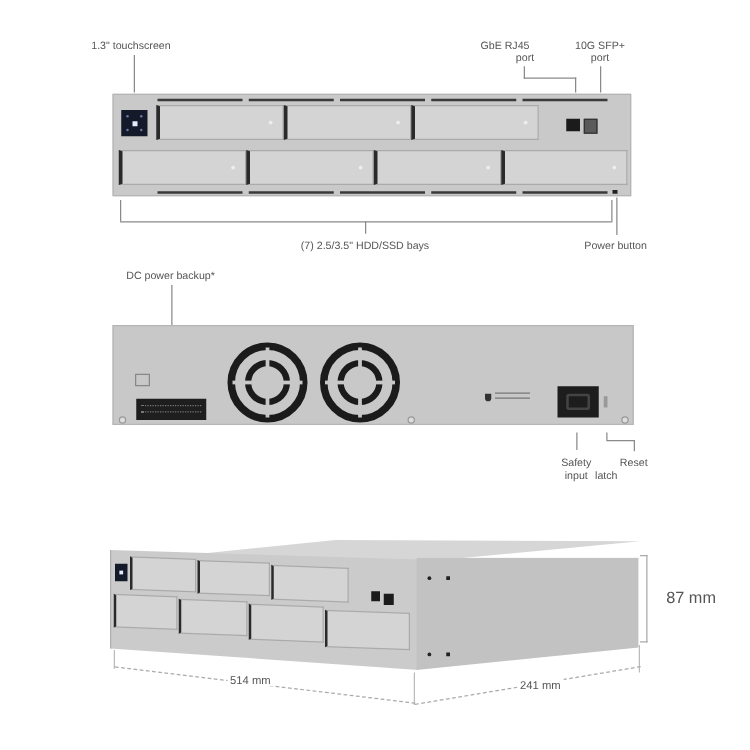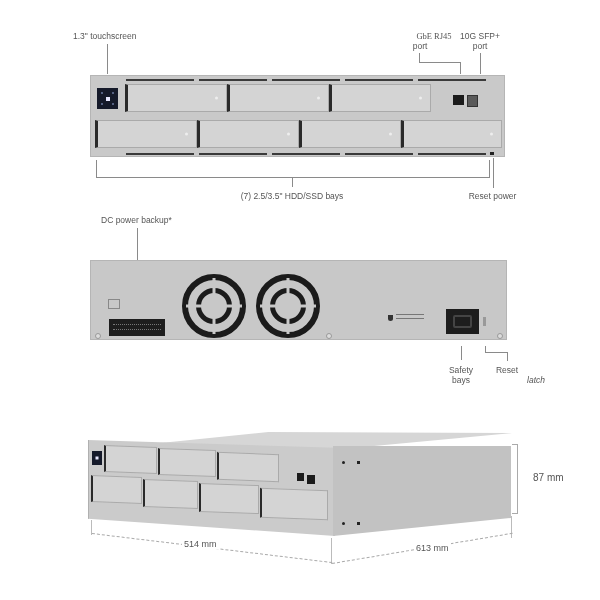--- a/index.html
+++ b/index.html
@@ -23,21 +23,21 @@
   .screw{position:absolute;width:4px;height:4px;border-radius:50%;border:1px solid #999;background:#ddd;}
   .dash{position:absolute;border-top:1px dashed #aaa;transform-origin:0 0;}
 </style>
 </head>
 <body>
 
 <div>
   <span class="lbl" style="left:73px;top:31px;">1.3" touchscreen</span>
   <div class="ln" style="left:107px;top:44px;width:1px;height:30px;"></div>
 
-  <span class="lbl c" style="left:409px;top:31px;width:50px;font-family:Liberation Serif, serif;">GbE RJ45</span>
+  <span class="lbl c" style="left:379px;top:31px;width:50px;">GbE RJ45</span>
   <span class="lbl c" style="left:395px;top:41px;width:50px;">port</span>
   <div class="ln" style="left:419px;top:53px;width:1px;height:10px;"></div>
   <div class="ln" style="left:419px;top:62px;width:42px;height:1px;"></div>
   <div class="ln" style="left:460px;top:62px;width:1px;height:12px;"></div>
 
   <span class="lbl c" style="left:455px;top:31px;width:50px;">10G SFP+</span>
   <span class="lbl c" style="left:455px;top:41px;width:50px;">port</span>
   <div class="ln" style="left:480px;top:53px;width:1px;height:21px;"></div>
 
   <div class="chassis" style="left:90px;top:75px;width:415px;height:82px;">
@@ -89,21 +89,21 @@
     <div style="position:absolute;left:399px;top:76px;width:4px;height:3px;background:#222;"></div>
   </div>
 
   <div class="ln" style="left:96px;top:160px;width:1px;height:17px;"></div>
   <div class="ln" style="left:96px;top:177px;width:393px;height:1px;"></div>
   <div class="ln" style="left:489px;top:160px;width:1px;height:18px;"></div>
   <div class="ln" style="left:292px;top:177px;width:1px;height:10px;"></div>
   <span class="lbl c" style="left:222px;top:191px;width:140px;">(7) 2.5/3.5" HDD/SSD bays</span>
 
   <div class="ln" style="left:493px;top:158px;width:1px;height:30px;"></div>
-  <span class="lbl c" style="left:460px;top:191px;width:65px;">Reset power</span>
+  <span class="lbl c" style="left:460px;top:191px;width:65px;">Power button</span>
 </div>
 
 <div>
   <span class="lbl" style="left:101px;top:215px;">DC power backup*</span>
   <div class="ln" style="left:137px;top:228px;width:1px;height:85px;"></div>
 
   <div class="chassis" style="left:90px;top:260px;width:417px;height:80px;background:#c8c8c8;">
     <div style="position:absolute;left:17px;top:38px;width:10px;height:8px;border:1px solid #888;"></div>
     <div class="term" style="left:18px;top:58px;width:56px;height:17px;">
       <span style="top:5px;"></span>
@@ -132,23 +132,23 @@
     <div class="screw" style="left:4px;top:72px;"></div>
     <div class="screw" style="left:235px;top:72px;"></div>
     <div class="screw" style="left:406px;top:72px;"></div>
   </div>
 
   <div class="ln" style="left:461px;top:346px;width:1px;height:14px;"></div>
   <div class="ln" style="left:485px;top:346px;width:1px;height:6px;"></div>
   <div class="ln" style="left:485px;top:352px;width:23px;height:1px;"></div>
   <div class="ln" style="left:507px;top:352px;width:1px;height:9px;"></div>
   <span class="lbl c" style="left:441px;top:365px;width:40px;">Safety</span>
-  <span class="lbl c" style="left:441px;top:375px;width:40px;">bays</span>
+  <span class="lbl c" style="left:441px;top:375px;width:40px;">input</span>
   <span class="lbl c" style="left:487px;top:365px;width:40px;">Reset</span>
-  <span class="lbl c" style="left:516px;top:375px;width:40px;font-style:italic;">latch</span>
+  <span class="lbl c" style="left:465px;top:375px;width:40px;">latch</span>
 </div>
 
 <div>
 
   <div style="position:absolute;left:92px;top:432px;width:420px;height:18px;background:#d6d6d6;clip-path:polygon(0 100%,42% 0,100% 6%,57% 100%);"></div>
 
   <div style="position:absolute;left:88px;top:440px;width:246px;height:96px;background:#cbcbcb;clip-path:polygon(0 0,100% 8%,100% 100%,0 82%);border-left:1px solid #b0b0b0;"></div>
 
   <div style="position:absolute;left:333px;top:446px;width:178px;height:90px;background:#c2c2c2;clip-path:polygon(0 0,100% 0,100% 80%,0 100%);"></div>
 
@@ -167,22 +167,22 @@
   <div class="bay" style="left:260px;top:489px;width:68px;height:30px;border-left-width:2px;transform:skewY(2.1deg);"></div>
 
   <div style="position:absolute;left:342px;top:461px;width:3px;height:3px;background:#222;border-radius:50%;"></div>
   <div style="position:absolute;left:357px;top:461px;width:3px;height:3px;background:#222;"></div>
   <div style="position:absolute;left:342px;top:522px;width:3px;height:3px;background:#222;border-radius:50%;"></div>
   <div style="position:absolute;left:357px;top:522px;width:3px;height:3px;background:#222;"></div>
 
   <div class="ln" style="left:517px;top:444px;width:1px;height:70px;background:#aaa;"></div>
   <div class="ln" style="left:512px;top:444px;width:6px;height:1px;background:#aaa;"></div>
   <div class="ln" style="left:512px;top:513px;width:6px;height:1px;background:#aaa;"></div>
-  <span class="lbl" style="left:533px;top:473px;font-size:10px;">87 mm</span>
+  <span class="lbl" style="left:533px;top:473px;font-size:13px;">87 mm</span>
 
   <div class="ln" style="left:91px;top:520px;width:1px;height:15px;background:#bbb;"></div>
   <div class="ln" style="left:331px;top:538px;width:1px;height:26px;background:#bbb;"></div>
   <div class="ln" style="left:511px;top:516px;width:1px;height:22px;background:#bbb;"></div>
   <div class="dash" style="left:92px;top:533px;width:242px;transform:rotate(6.9deg);"></div>
   <div class="dash" style="left:332px;top:563px;width:183px;transform:rotate(-9.5deg);"></div>
   <span class="lbl" style="left:182px;top:539px;font-size:9px;background:#fff;padding:0 2px;">514 mm</span>
-  <span class="lbl" style="left:414px;top:543px;font-size:9px;background:#fff;padding:0 2px;">613 mm</span>
+  <span class="lbl" style="left:414px;top:543px;font-size:9px;background:#fff;padding:0 2px;">241 mm</span>
 </div>
 
 </body></html>

